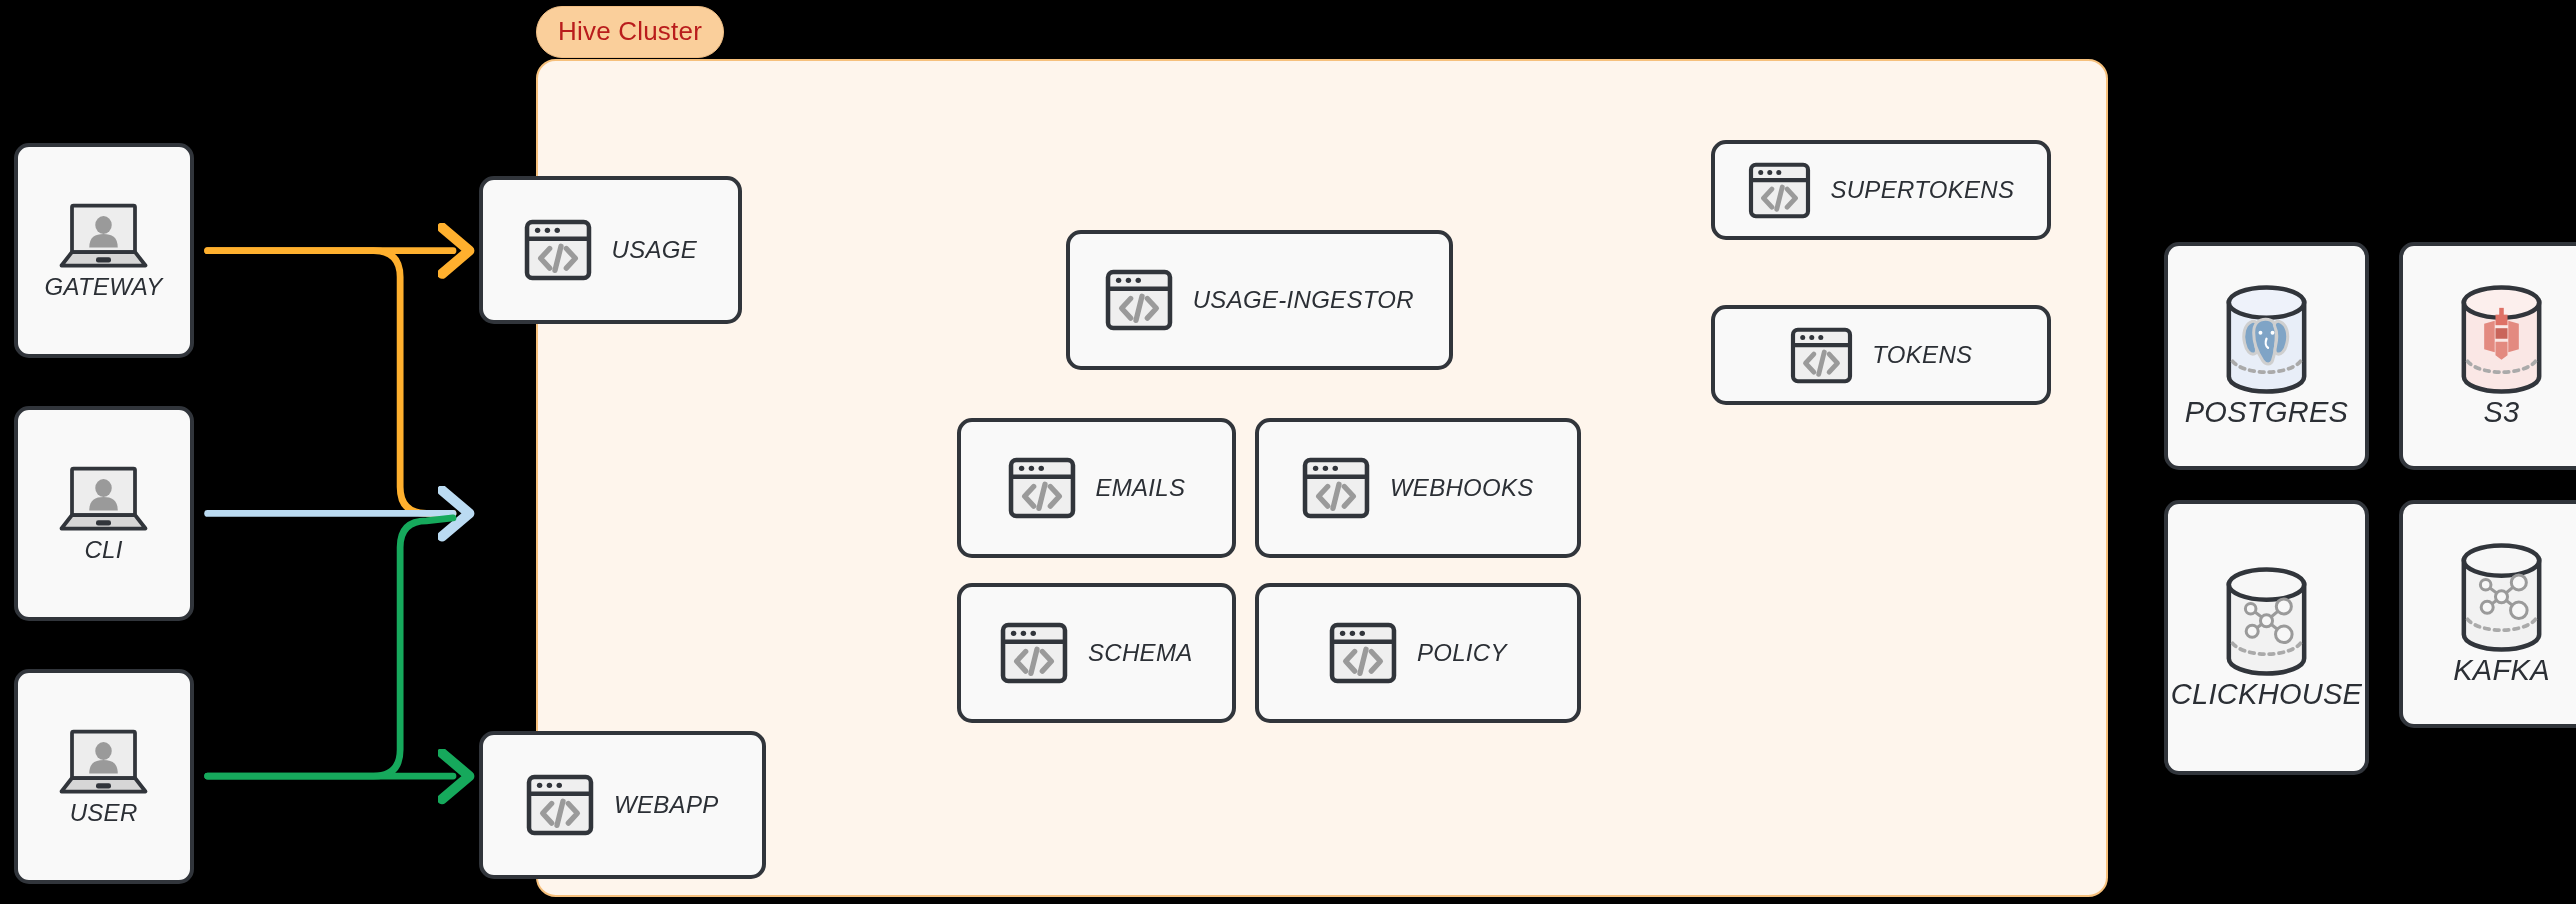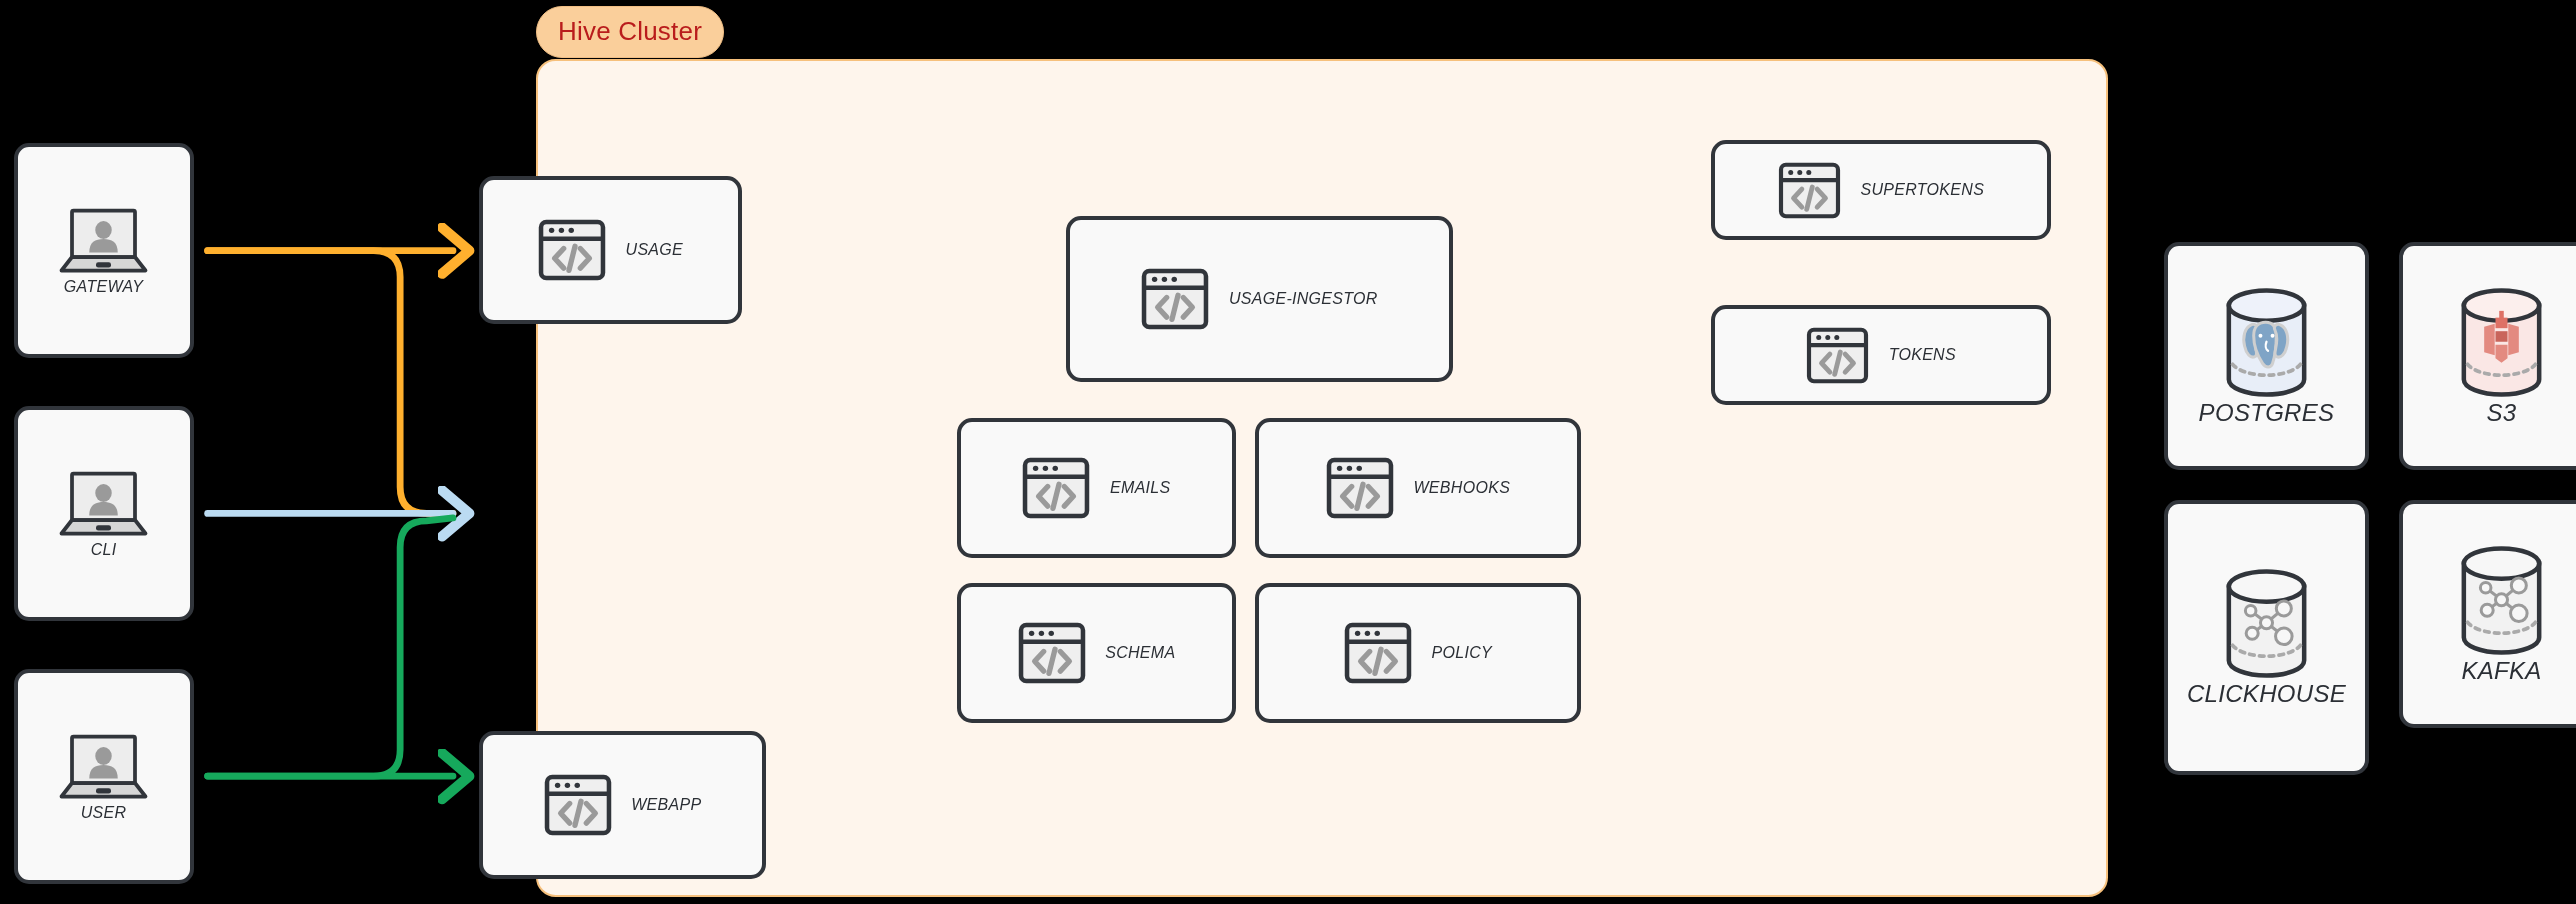--- a/index.html
+++ b/index.html
@@ -38,26 +38,26 @@
     border: 4.5px solid #31353B;
     border-radius: 15px;
     display: flex;
     align-items: center;
   }
   .node.row { flex-direction: row; justify-content: center; gap: 19.6px; padding: 0 19.6px; }
   .node.col { flex-direction: column; justify-content: center; }
 
   .node-label {
     font-style: italic;
-    font-size: 16px;
+    font-size: 24px;
     color: #2B2F35;
     letter-spacing: 0.3px;
     white-space: nowrap;
   }
-  .node-label.sm { font-size: 24px; }
+  .node-label.sm { font-size: 29px; }
 
   
   .ico { display: block; flex: 0 0 auto; }
 
   
   #wires { position: absolute; inset: 0; pointer-events: none; }
 </style>
 </head>
 <body>
 
@@ -148,21 +148,21 @@
       <rect x="4" y="4" width="82" height="74" rx="7" fill="#EFEFEF" stroke="#31353B" stroke-width="6"></rect>
       <line x1="4" y1="26" x2="86" y2="26" stroke="#31353B" stroke-width="6"></line>
       <circle cx="18" cy="15" r="3.6" fill="#31353B"></circle>
         <circle cx="31" cy="15" r="3.6" fill="#31353B"></circle>
         <circle cx="44" cy="15" r="3.6" fill="#31353B"></circle>
       <path d="M34,39 L22,52 L34,65 M56,39 L68,52 L56,65 M49,36 L41,68" fill="none" stroke="#9A9A9A" stroke-width="7" stroke-linecap="round" stroke-linejoin="round"></path>
     </svg>
     <span class="node-label">WEBAPP</span>
   </div>
 
-  <div class="node row" style="left:1066px; top:216px; width:387px; height:166px;">
+  <div class="node row" style="left:1066px; top:230px; width:387px; height:140px;">
     <svg class="ico" width="68" height="62" viewBox="0 0 90 82">
       <rect x="4" y="4" width="82" height="74" rx="7" fill="#EFEFEF" stroke="#31353B" stroke-width="6"></rect>
       <line x1="4" y1="26" x2="86" y2="26" stroke="#31353B" stroke-width="6"></line>
       <circle cx="18" cy="15" r="3.6" fill="#31353B"></circle>
         <circle cx="31" cy="15" r="3.6" fill="#31353B"></circle>
         <circle cx="44" cy="15" r="3.6" fill="#31353B"></circle>
       <path d="M34,39 L22,52 L34,65 M56,39 L68,52 L56,65 M49,36 L41,68" fill="none" stroke="#9A9A9A" stroke-width="7" stroke-linecap="round" stroke-linejoin="round"></path>
     </svg>
     <span class="node-label">USAGE-INGESTOR</span>
   </div>

